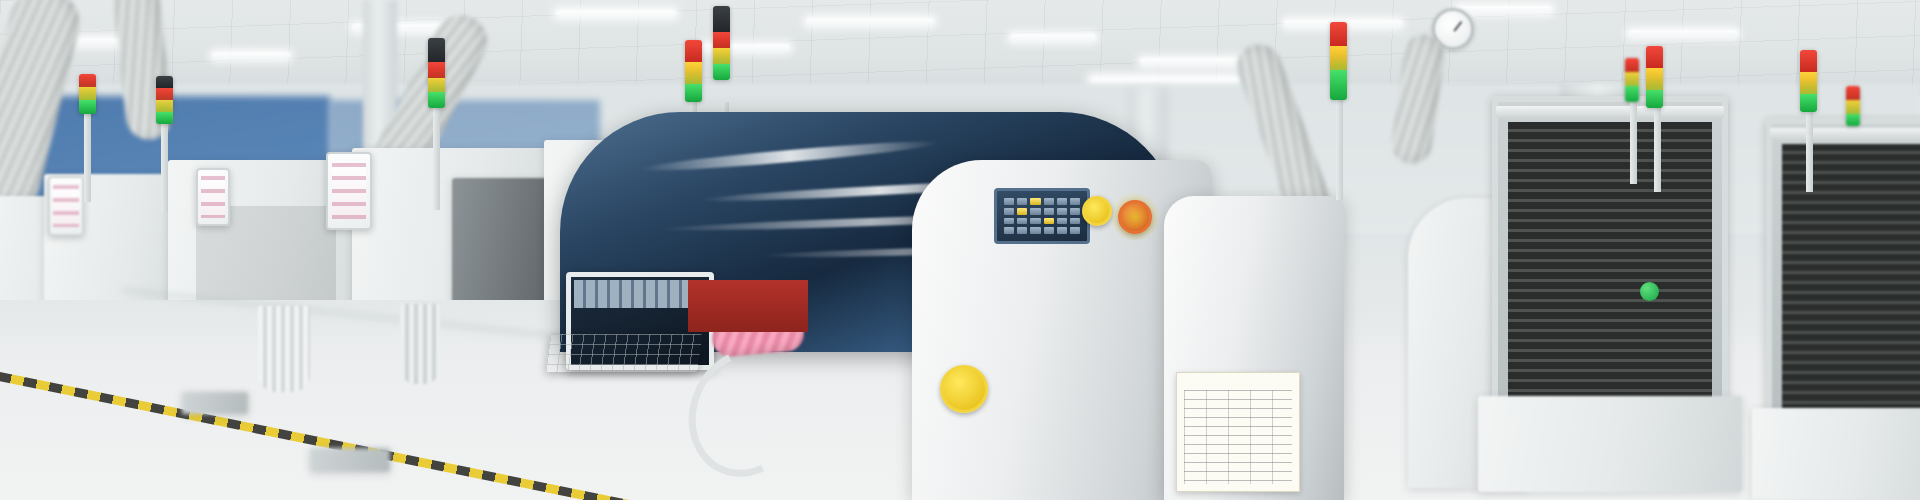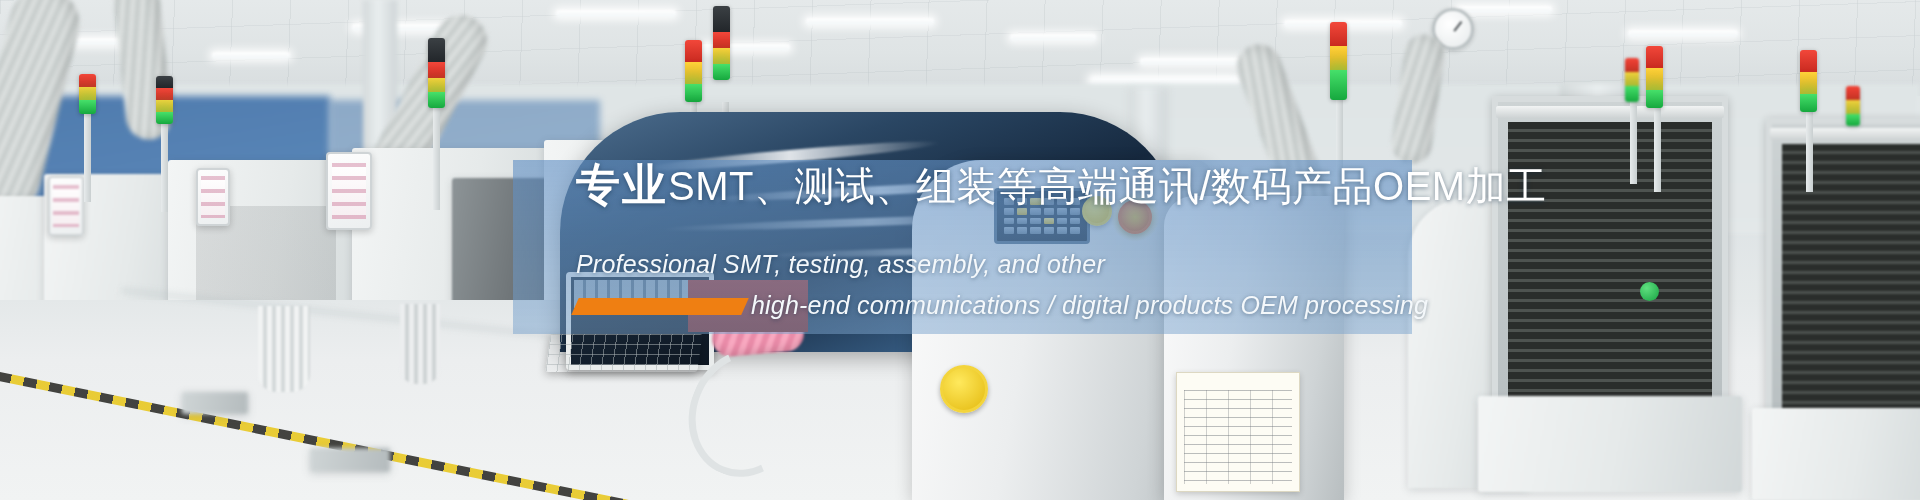--- a/index.html
+++ b/index.html
@@ -371,26 +371,14 @@
     </div>
     <div class="tower blurlite" style="left:1846px;top:86px;height:40px;width:14px;">
       <div class="tl r" style="height:14px;"></div>
       <div class="tl y" style="height:14px;"></div>
       <div class="tl g" style="height:12px;"></div>
     </div>
 
     <div class="vis-hidden">Rows of SMT pick-and-place machines, reflow oven, PCB magazine racks and andon tower lights on a factory floor</div>
   </div>
 
-  <div id="overlay">
-
-    <div class="headline">
-      <span class="strong">专业</span><span class="rest">SMT、测试、组装等高端通讯/数码产品OEM加工</span>
-    </div>
-
-    <div class="sub1">Professional SMT, testing, assembly, and other</div>
-
-    <div class="accentbar"></div>
-
-    <div class="sub2">high-end communications / digital products OEM processing</div>
-  </div>
 
 </div>
 
 </body></html>

